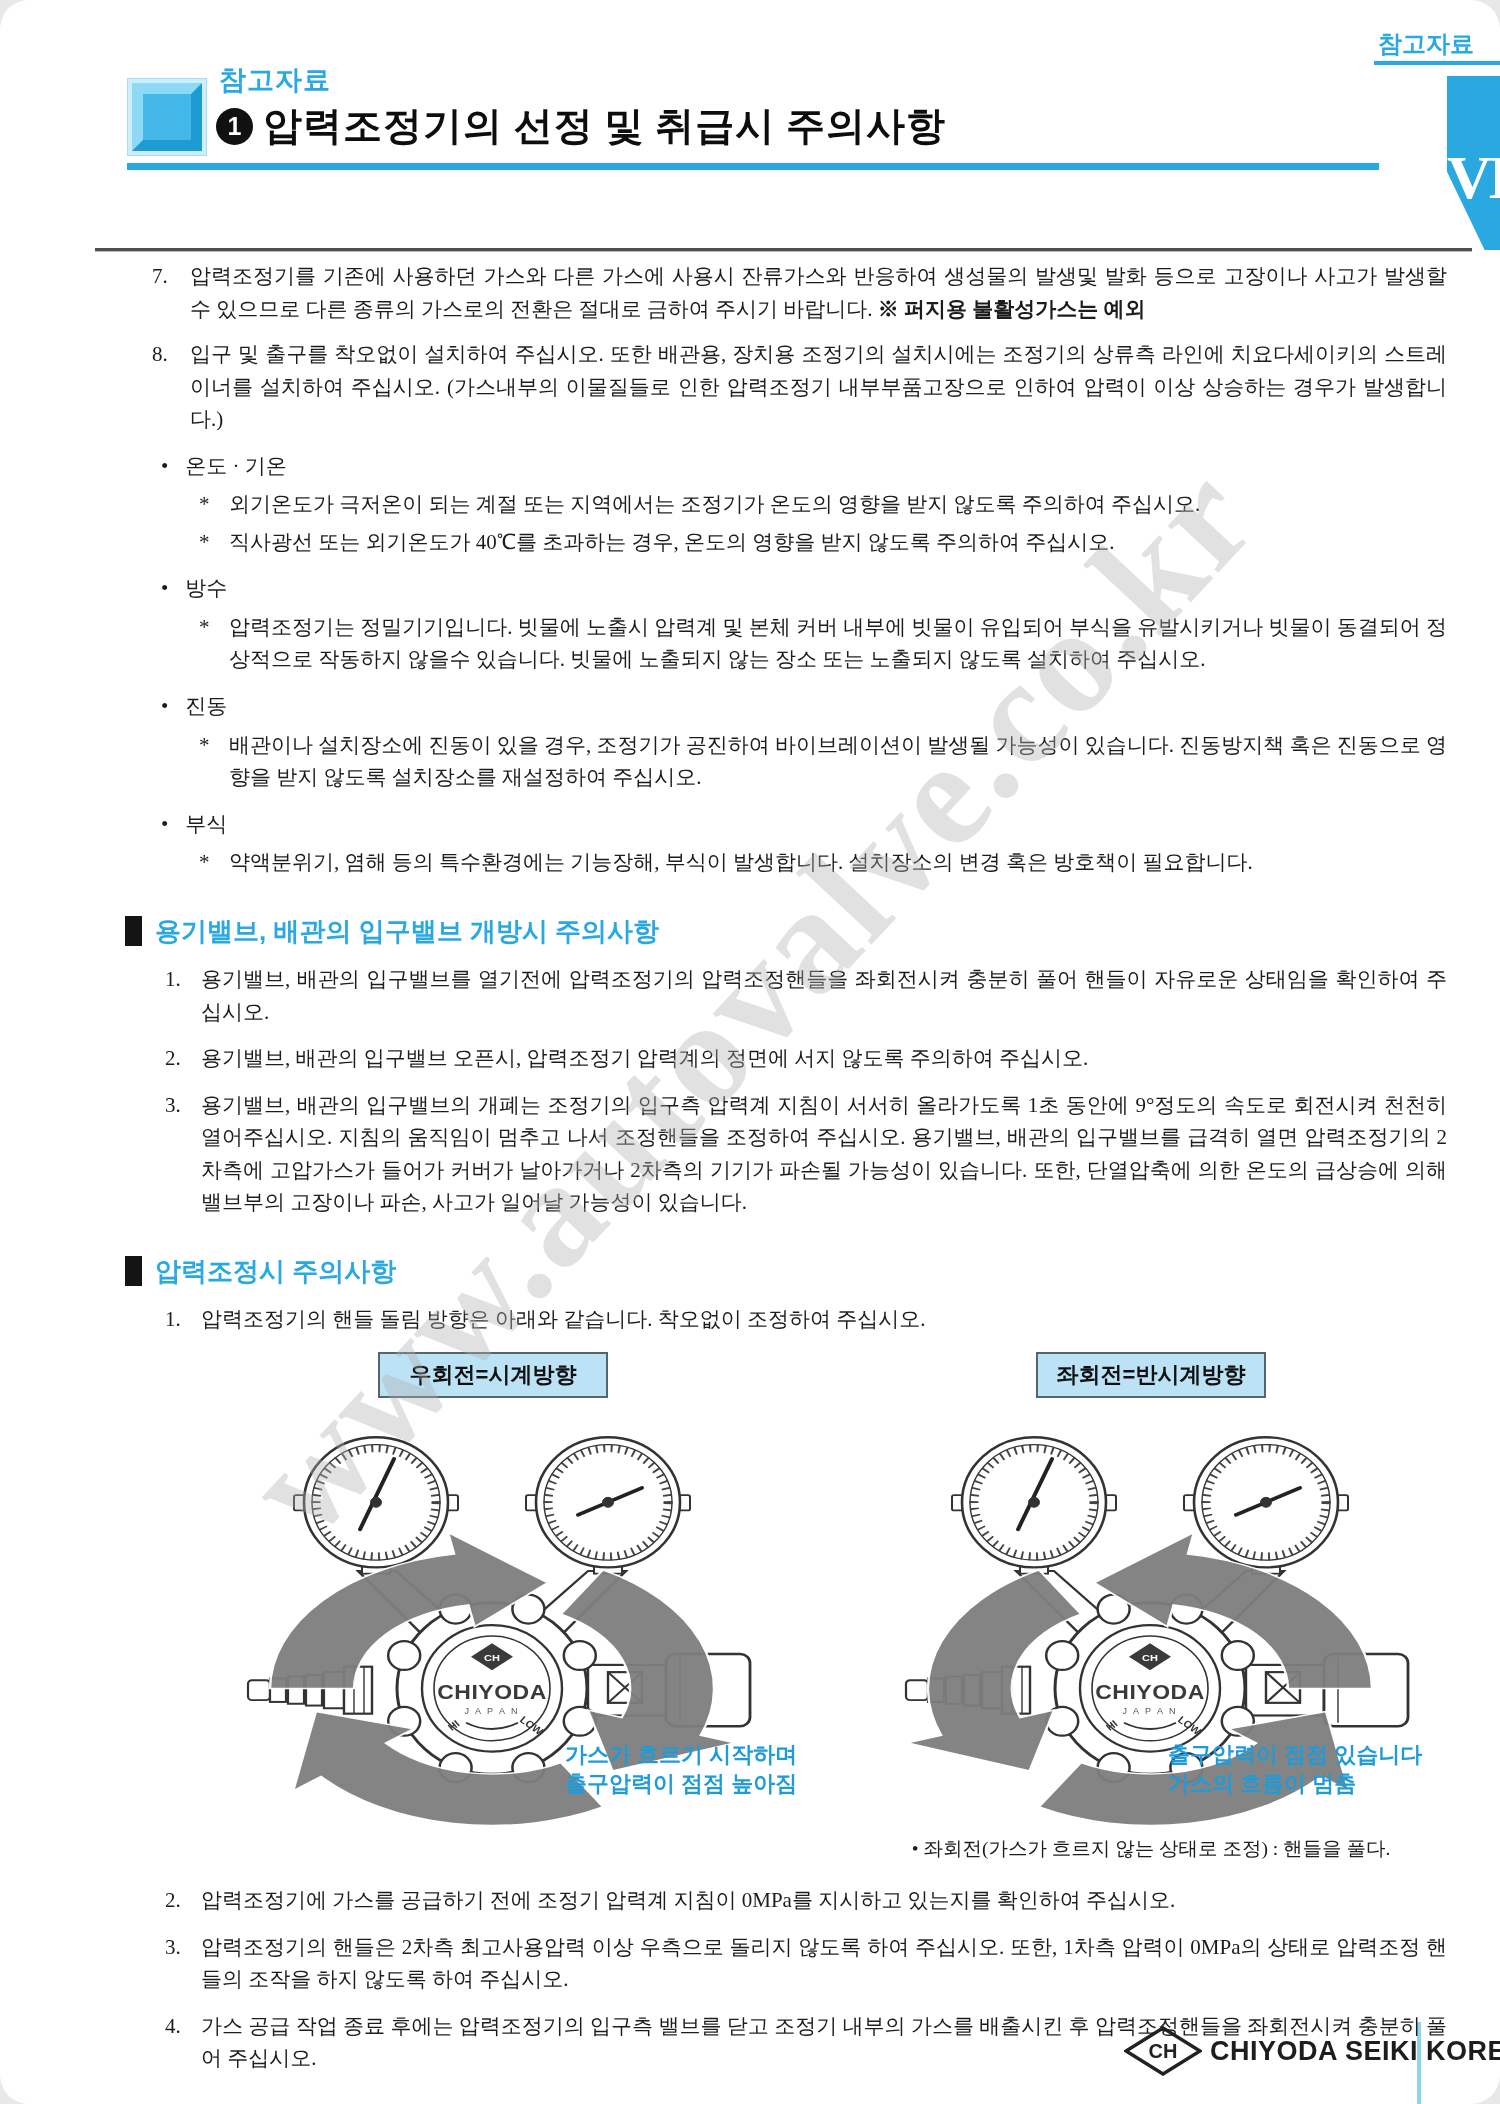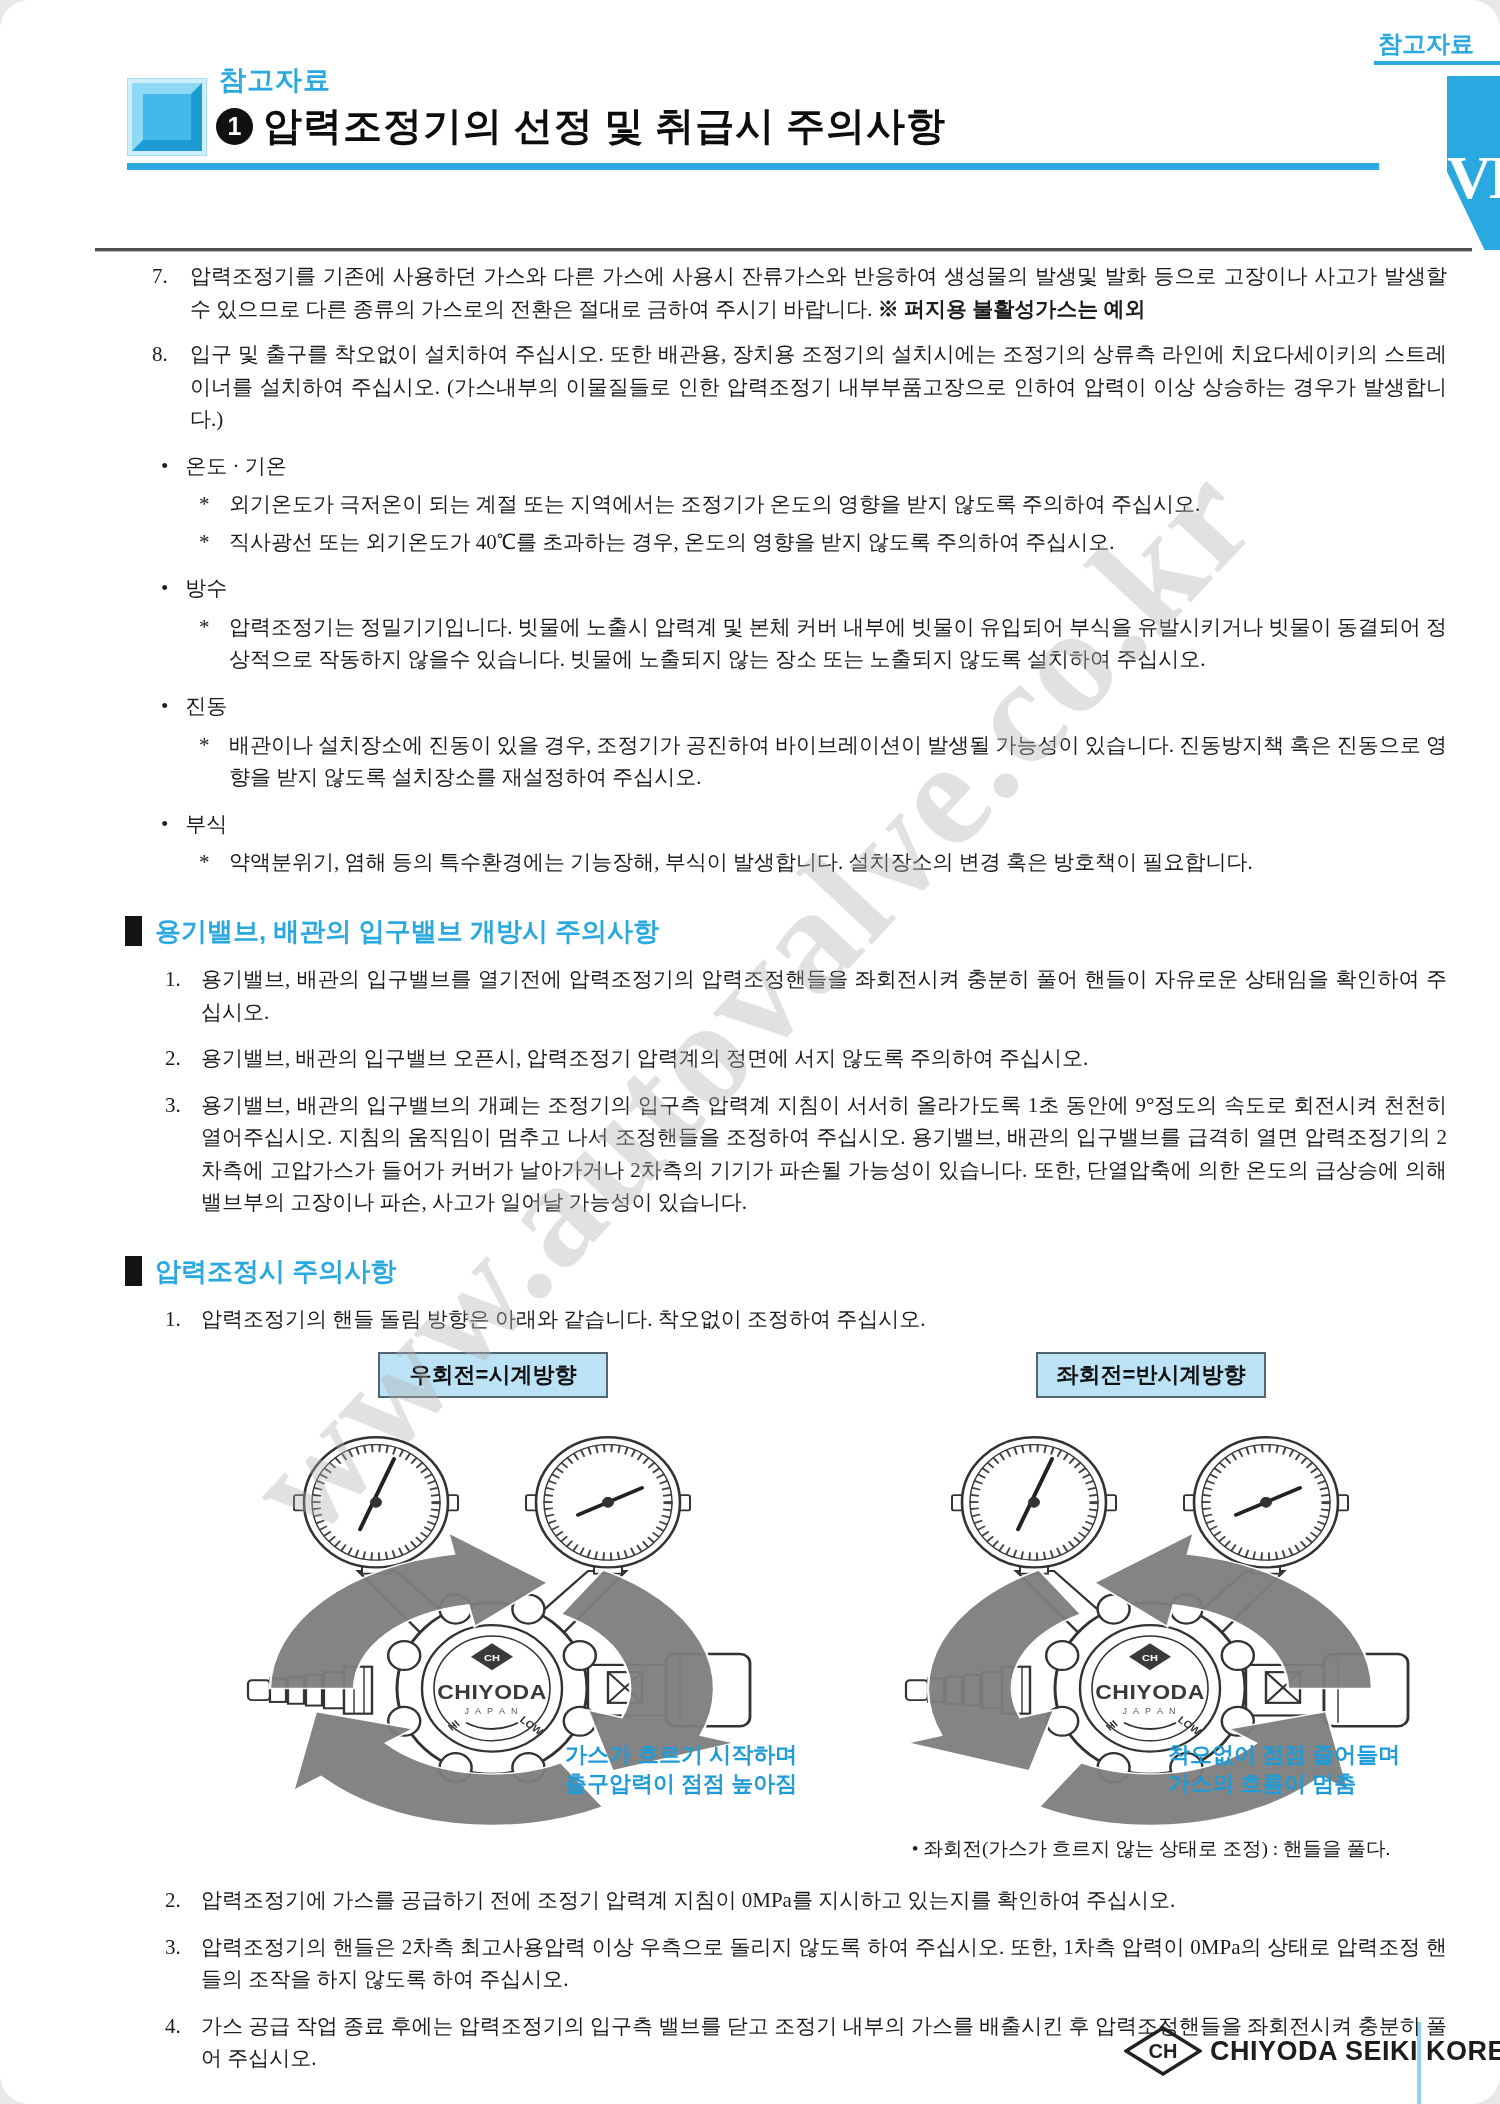--- a/index.html
+++ b/index.html
@@ -310,21 +310,21 @@
           <text x="228" y="350" text-anchor="middle" font-size="11" font-weight="bold" fill="#333" transform="rotate(-38 228 350)" font-family="Liberation Sans, sans-serif">HI</text>
           <text x="301" y="350" text-anchor="middle" font-size="11" font-weight="bold" fill="#333" transform="rotate(38 301 350)" font-family="Liberation Sans, sans-serif">LOW</text>
 
           <g transform="translate(264,306) scale(-1.2,0.82)" fill="#7e7e7e" stroke="#fff" stroke-width="2" opacity="0.95">
             <path d="M -185 0 A 185 185 0 0 1 -31.5 -181.3 L -36.6 -210.7 L 46.4 -142.6 L -14.5 -83.3 L -19.6 -112.7 A 115 115 0 0 0 -115 0 Z"></path>
             <path d="M 92.5 -160.1 A 185 185 0 0 1 173.9 63.3 L 202.1 73.5 L 100.4 111.5 L 79.9 29.1 L 108.1 39.3 A 115 115 0 0 0 57.5 -100.1 Z"></path>
             <path d="M 92.5 160.1 A 185 185 0 0 1 -142.5 118.9 L -165.6 138.2 L -146.7 31.2 L -65.5 54.7 L -88.6 73.9 A 115 115 0 0 0 57.5 100.1 Z"></path>
           </g>
         </svg>
         <div class="fignote note-r">
-          <div>착오없이 점점 줄어들며</div>
+          <div>출구압력이 점점 있습니다</div>
           <div>가스의 흐름이 멈춤</div>
         </div>
         <div class="figcap">• 좌회전(가스가 흐르지 않는 상태로 조정) : 핸들을 풀다.</div>
       </div>
     </div>
 
     <div style="margin-top:20px;"></div>
     <div class="item2">
       <span class="num">2.</span>
       <span class="txt">압력조정기에 가스를 공급하기 전에 조정기 압력계 지침이 0MPa를 지시하고 있는지를 확인하여 주십시오.</span>

